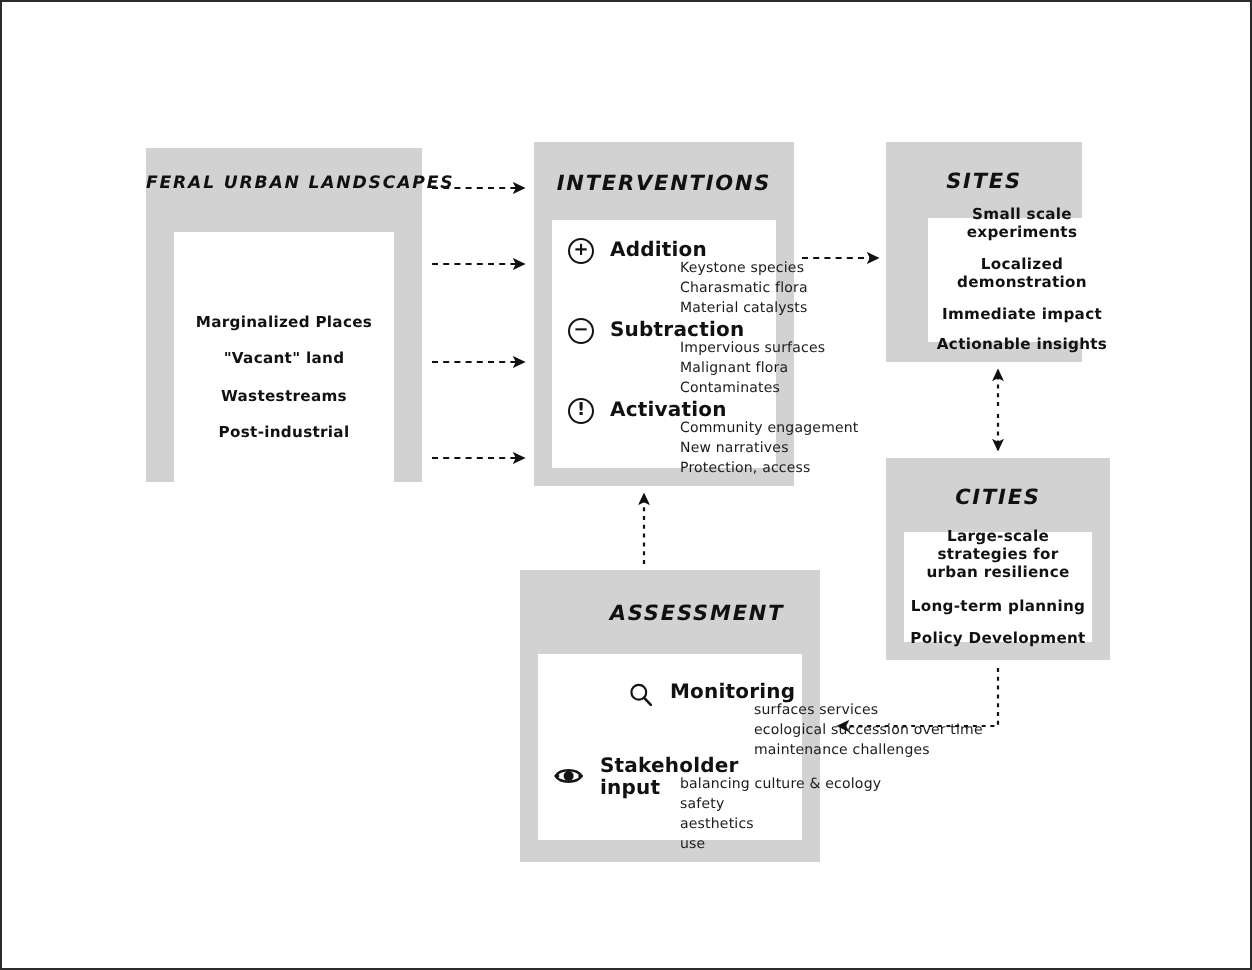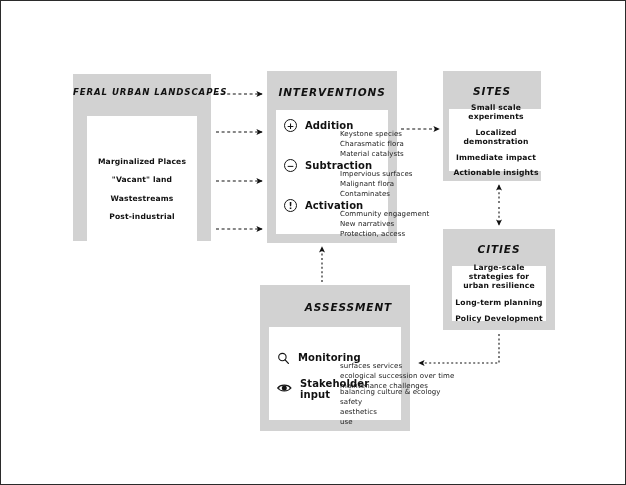--- a/index.html
+++ b/index.html
@@ -197,21 +197,21 @@
             <li>Protection, access</li>
           </ul>
         </div>
       </div>
 
     </div>
   </div>
 
   <div class="panel" style="left:442px; top:70px; width:98px; height:110px;">
     <div class="panel-title" style="top:14px;">SITES</div>
-    <div class="inner" style="left:6px; top:38px; width:94px; height:62px;">
+    <div class="inner" style="left:21px; top:38px; width:94px; height:62px;">
       <div class="centered-list">
         <div class="row" style="margin-bottom:6px;">Small scale experiments</div>
         <div class="row" style="margin-bottom:6px;">Localized demonstration</div>
         <div class="row" style="margin-bottom:6px;">Immediate impact</div>
         <div class="row">Actionable insights</div>
       </div>
     </div>
   </div>
 
   <div class="panel" style="left:442px; top:228px; width:112px; height:101px;">
@@ -222,21 +222,21 @@
         <div class="row" style="margin-bottom:7px;">Long-term planning</div>
         <div class="row">Policy Development</div>
       </div>
     </div>
   </div>
 
   <div class="panel" style="left:259px; top:284px; width:150px; height:146px;">
     <div class="panel-title" style="top:16px;padding-left:27px;">ASSESSMENT</div>
     <div class="inner" style="left:9px; top:42px; width:132px; height:93px;">
 
-      <div class="group" style="top:24px;">
+      <div class="group" style="top:13px;padding-left:37px;">
         <div class="group-head">
           <div class="grp-icon" style="top:-1px;">
             <svg width="13" height="13" viewBox="0 0 13 13">
               <circle cx="5.4" cy="5.1" r="3.7" fill="none" stroke="#141414" stroke-width="1.1"></circle>
               <line x1="8.1" y1="7.9" x2="11.4" y2="11.4" stroke="#141414" stroke-width="1.3" stroke-linecap="round"></line>
             </svg>
           </div>
           <div class="grp-title">Monitoring</div>
           <ul class="grp-items" style="left:47px;">
             <li>surfaces services</li>

